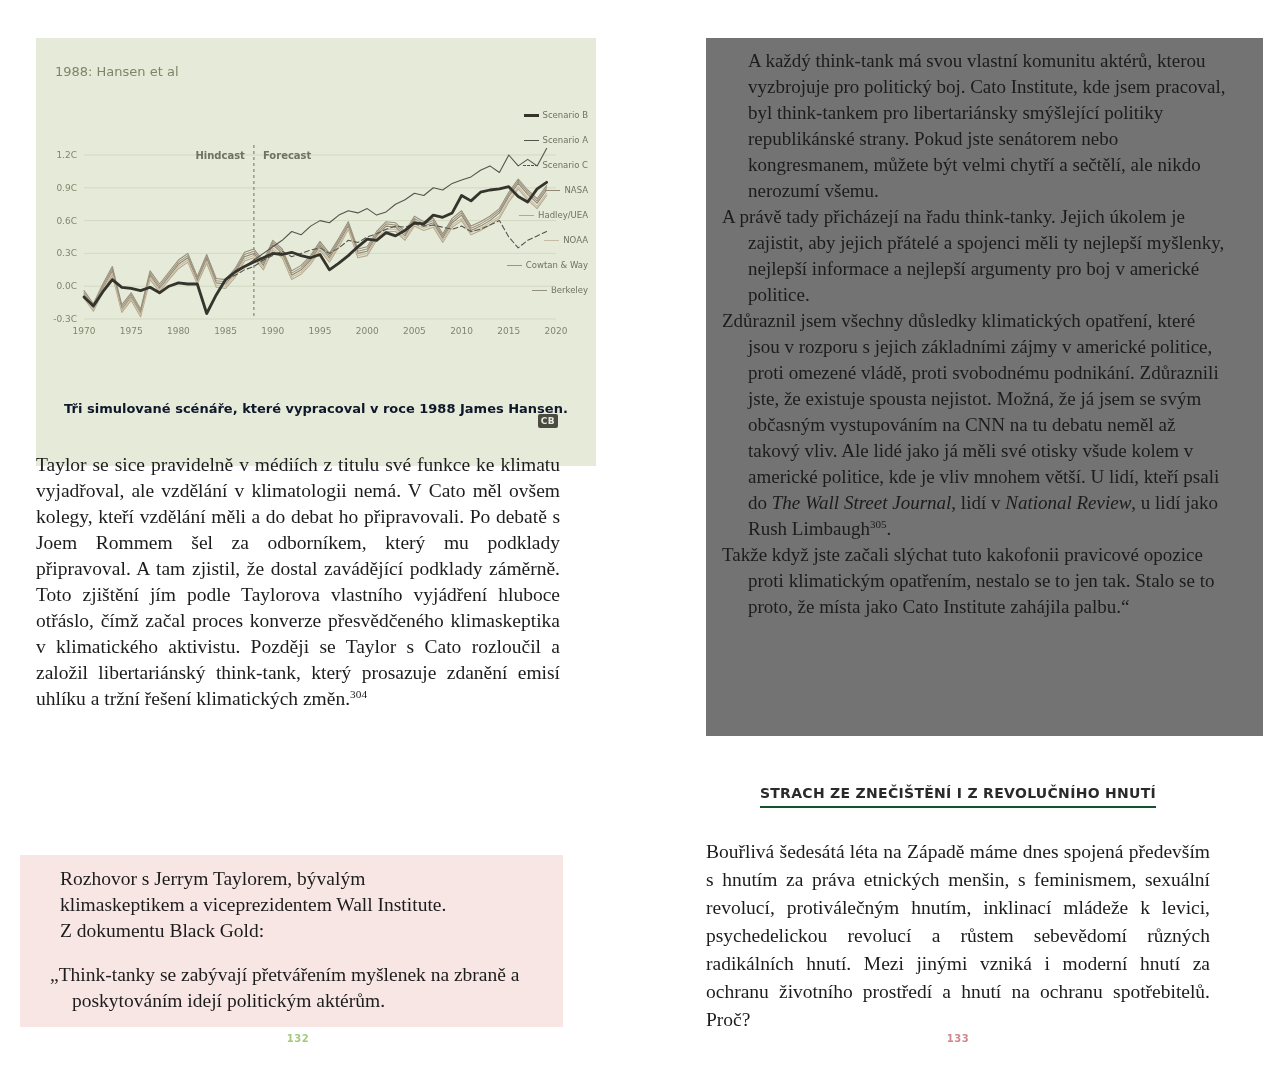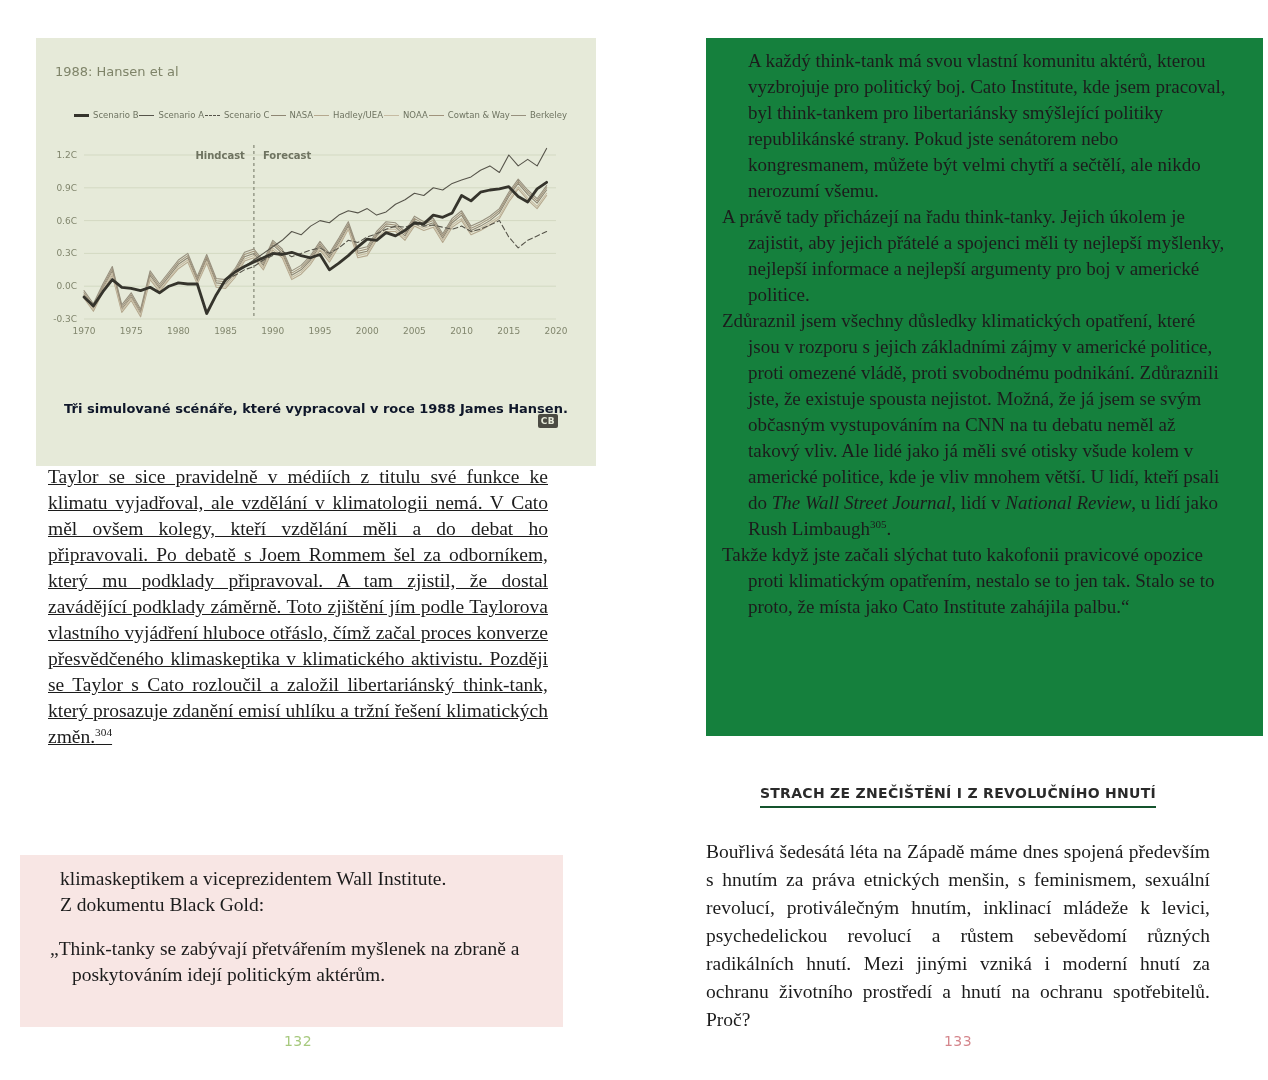--- a/index.html
+++ b/index.html
@@ -11,61 +11,62 @@
   .figure{
     position:absolute;left:36px;top:38px;width:560px;height:428px;
     background:#e6ead9;
   }
   .figure-title{
     position:absolute;left:19px;top:26px;
     font-family:"DejaVu Sans", sans-serif;font-size:13px;color:#7f8469;
   }
   .legend-row{
     position:absolute;left:38px;top:72px;right:8px;
-    display:flex;align-items:flex-end;gap:1px;
+    display:flex;align-items:flex-end;gap:15px;
     font-family:"DejaVu Sans", sans-serif;font-size:8.5px;color:#6e7360;
     white-space:nowrap;
+    flex-direction:column;
   }
   .legend-item{display:flex;align-items:center;gap:4px;}
   .legend-swatch{display:inline-block;width:15px;height:0;}
   .chart-svg{position:absolute;left:0;top:0;}
   .cb-badge{
     position:absolute;right:38px;bottom:38px;width:20px;height:14px;
     background:#4b4b43;color:#e6ead9;border-radius:2px;
     font-family:"DejaVu Sans", sans-serif;font-weight:bold;font-size:9px;
     display:flex;align-items:center;justify-content:center;letter-spacing:0.5px;
   }
   .caption{
     position:absolute;left:36px;top:401px;width:560px;text-align:center;
     font-family:"DejaVu Sans", sans-serif;font-weight:bold;font-size:13px;color:#0f172a;
   }
   .body-left{
     position:absolute;left:36px;top:452px;width:524px;
     font-size:19.5px;line-height:26px;text-align:justify;
   }
-  .body-left p{margin:12px;text-decoration:underline;}
+  .body-left p{margin:0;}
   .p-indent{text-indent:28px;}
   sup{font-size:0.58em;vertical-align:super;line-height:0;}
   .quote-box-left{
     position:absolute;left:20px;top:855px;width:543px;height:172px;
     background:#f8e6e4;box-sizing:border-box;padding:11px 20px 12px 18px;
     font-size:19.5px;line-height:26px;
   }
   .quote-intro{margin-left:22px;}
   .quote-hang{margin-top:18px;padding-left:22px;text-indent:-22px;margin-left:12px;}
   .pagenum{
-    position:absolute;font-family:"DejaVu Sans", sans-serif;font-weight:normal;
-    font-size:14px;text-align:center;letter-spacing:0.5px;
+    position:absolute;font-family:"DejaVu Sans", sans-serif;font-weight:bold;
+    font-size:10px;text-align:center;letter-spacing:0.5px;
   }
   .pagenum-left{left:36px;width:524px;top:1033px;color:#a7c97e;}
   .pagenum-right{left:706px;width:504px;top:1033px;color:#d5868c;}
   
   .quote-box-right{
     position:absolute;left:706px;top:38px;width:557px;height:698px;
-    background:#15803d;box-sizing:border-box;padding:10px 36px 12px 16px;
+    background:#737373;box-sizing:border-box;padding:10px 36px 12px 16px;
     font-size:19px;line-height:26px;
   }
   .quote-box-right p{margin:0;}
   .indent-all{padding-left:26px;}
   .hang{padding-left:26px;text-indent:-26px;}
   .section-heading{
     position:absolute;left:706px;top:784px;width:504px;text-align:center;
   }
   .section-heading span{
     display:inline-block;
@@ -158,20 +159,21 @@
 </div>
 
 <div class="caption">Tři simulované scénáře, které vypracoval v roce 1988 James Hansen.</div>
 
 <div class="body-left">
   <p><span>Taylor se sice pravidelně v médiích z titulu své funkce ke klimatu vyjadřoval, ale vzdělání v klimatologii nemá. V Cato měl ovšem kolegy, kteří vzdělání měli a do debat ho připravovali. Po debatě s Joem Rommem šel za odborníkem, který mu podklady připravoval. A tam zjistil, že dostal zavádějící podklady záměrně. Toto zjištění jím podle Taylorova vlastního vyjádření hluboce otřáslo, čímž začal proces konverze přesvědčeného klimaskeptika v klimatického aktivistu. Později se Taylor s Cato rozloučil a založil libertariánský think-tank, který prosazuje zdanění emisí uhlíku a tržní řešení klimatických změn.</span><sup>304</sup></p>
 </div>
 
 <div class="quote-box-left">
   <div class="quote-intro">
+    <div>Rozhovor s Jerrym Taylorem, bývalým</div>
     <div>klimaskeptikem a viceprezidentem Wall Institute.</div>
     <div>Z dokumentu Black Gold:</div>
   </div>
   <p class="quote-hang">„Think-tanky se zabývají přetvářením myšlenek na zbraně a poskytováním idejí politickým aktérům.</p>
 </div>
 
 <div class="pagenum pagenum-left">132</div>
 
 <div class="quote-box-right">
   <p class="indent-all">A každý think-tank má svou vlastní komunitu aktérů, kterou vyzbrojuje pro politický boj. Cato Institute, kde jsem pracoval, byl think-tankem pro libertariánsky smýšlející politiky republikánské strany. Pokud jste senátorem nebo kongresmanem, můžete být velmi chytří a sečtělí, ale nikdo nerozumí všemu.</p>

